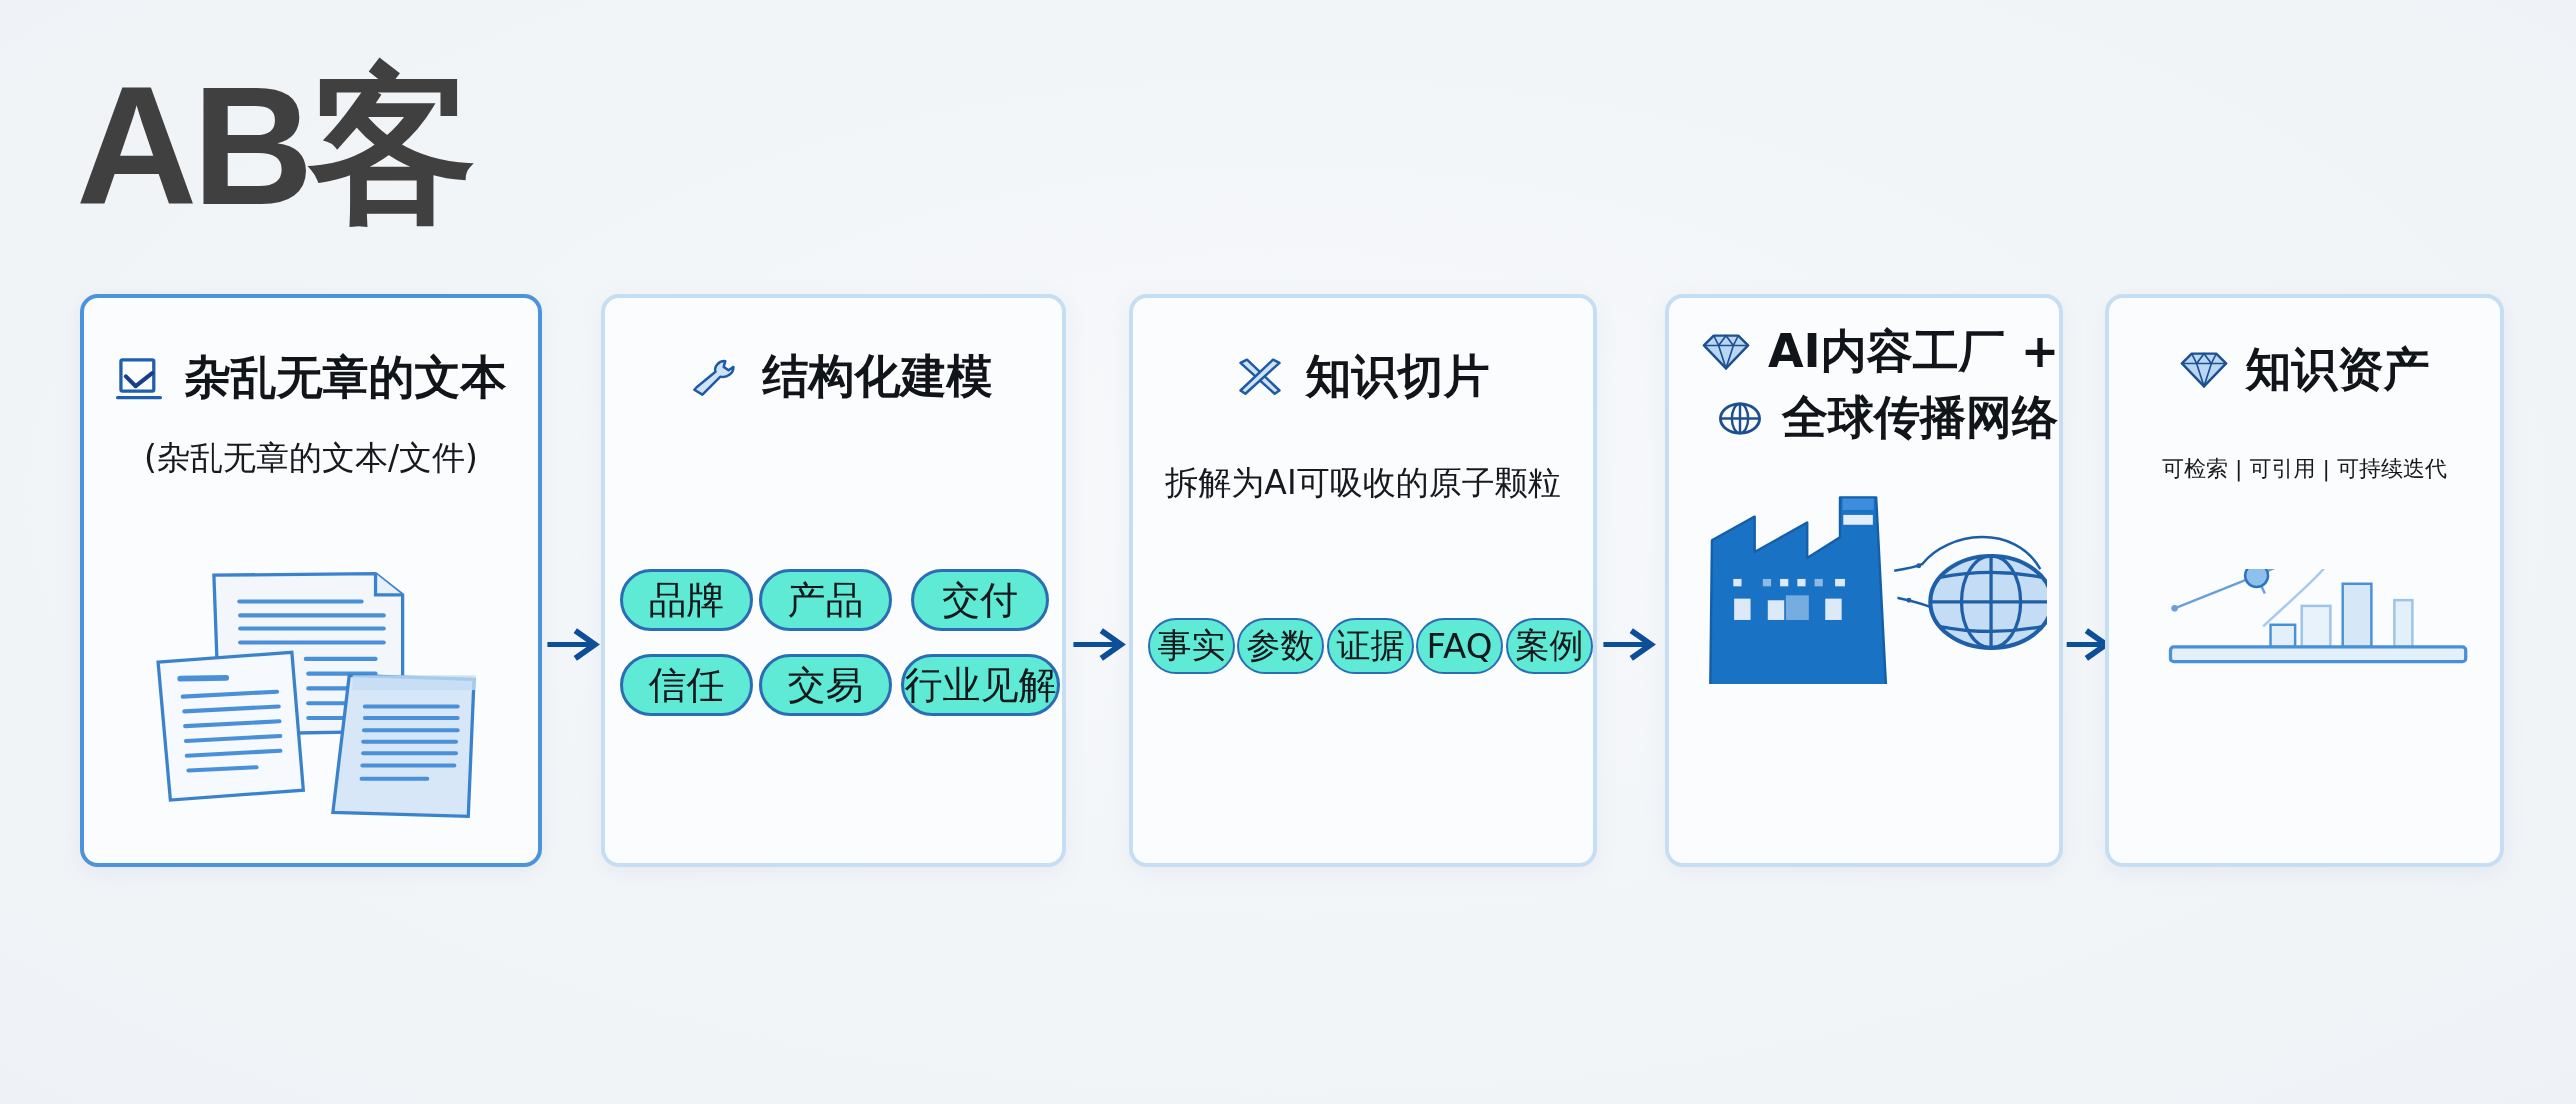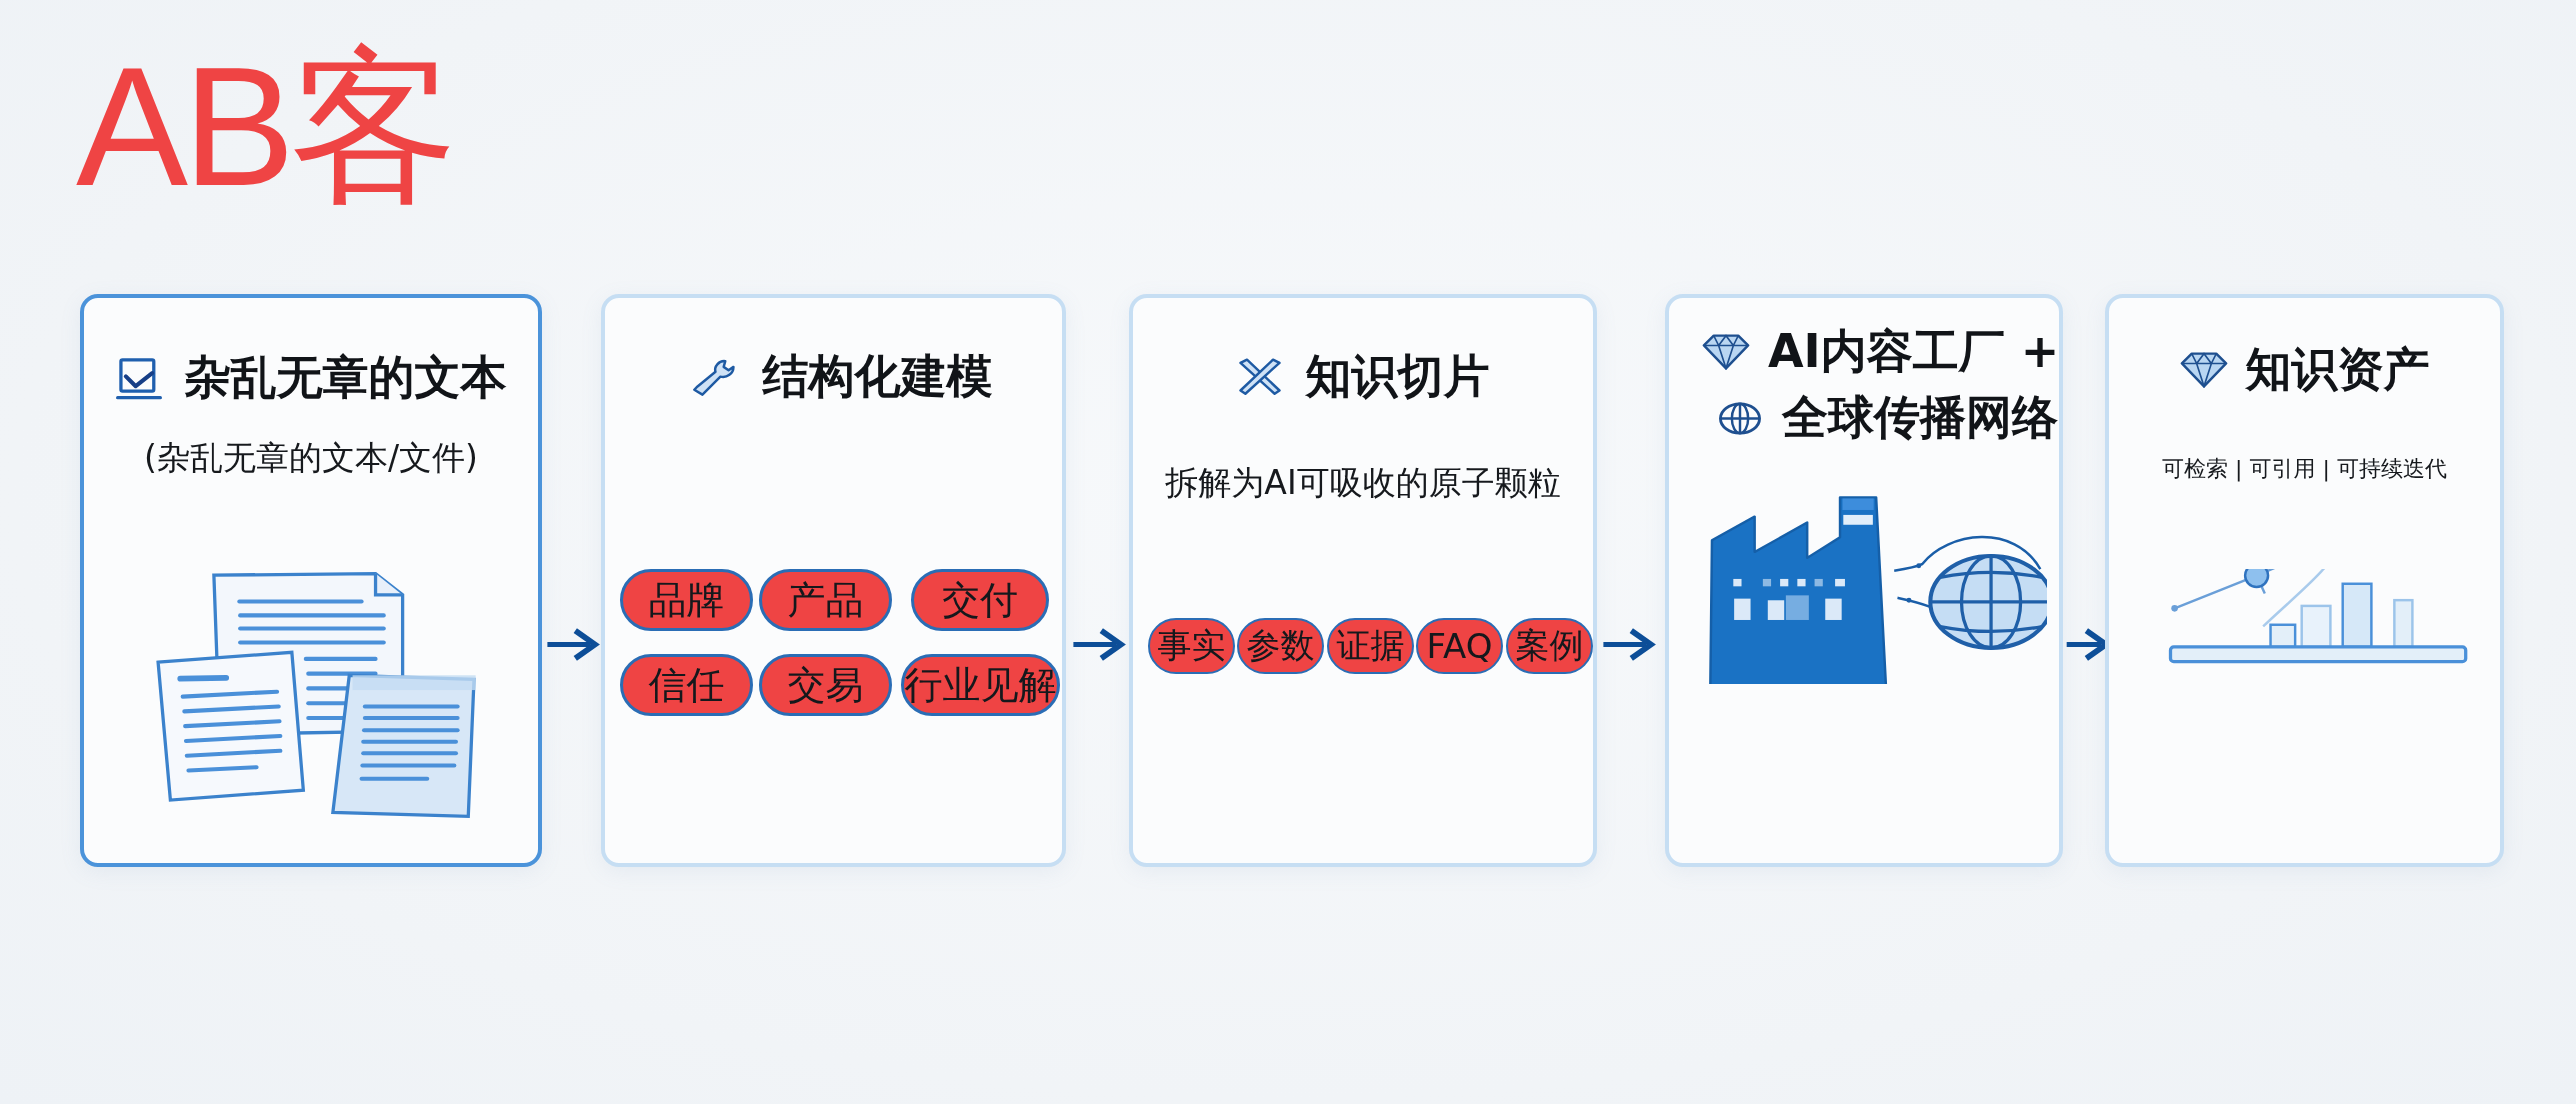--- a/index.html
+++ b/index.html
@@ -3,45 +3,45 @@
 <meta charset="utf-8">
 <style>
   html, body { margin: 0; padding: 0; }
   body {
     width: 2576px; height: 1104px; position: relative; overflow: hidden;
     background: radial-gradient(ellipse at 50% 45%, #f7f9fb 0%, #f1f4f7 70%, #eef2f6 100%);
     font-family: "DejaVu Sans", "Liberation Sans", sans-serif;
     color: #111418;
   }
   .logo {
-    position: absolute; left: 76px; top: 43px;
+    position: absolute; left: 76px; top: 62px;
     font-family: "Liberation Sans", "DejaVu Sans", sans-serif;
-    font-weight: 400; font-size: 168px; line-height: 1;
-    color: #ef4444; letter-spacing: -5px;
+    font-weight: 700; font-size: 168px; line-height: 1;
+    color: #404040; letter-spacing: -5px;
   }
   .card {
     position: absolute; top: 294px; height: 573px;
     background: #fbfcfd; border-radius: 18px; box-sizing: border-box;
     border: 4.1px solid #c6def3;
     box-shadow: 0 5px 21.4px rgba(120,150,190,0.10);
   }
   .card.primary { border-color: #4b93da; }
   .card-title {
     position: absolute; left: 0; right: 0; display: flex; align-items: center; justify-content: center;
     font-weight: 700; font-size: 46px; color: #111418; white-space: nowrap;
   }
   .card-title .icon { display: inline-flex; margin-right: 23px; }
   .subtitle {
     position: absolute; left: 0; right: 0; text-align: center;
     font-size: 33px; color: #16191d; white-space: nowrap;
   }
   .pill {
     position: absolute; box-sizing: border-box; border: 3.3px solid #2a6db5;
     border-radius: 821px; display: flex; align-items: center; justify-content: center;
-    font-size: 38px; color: #15181c; background: #ef4444; white-space: nowrap;
+    font-size: 38px; color: #15181c; background: #5eead4; white-space: nowrap;
   }
   .pill.sm { font-size: 34px; border-width: 2.9px; }
   .arrow { position: absolute; top: 624px; }
   svg { display: block; }
 </style>
 </head>
 <body>
 
 <div class="logo">AB客</div>
 

